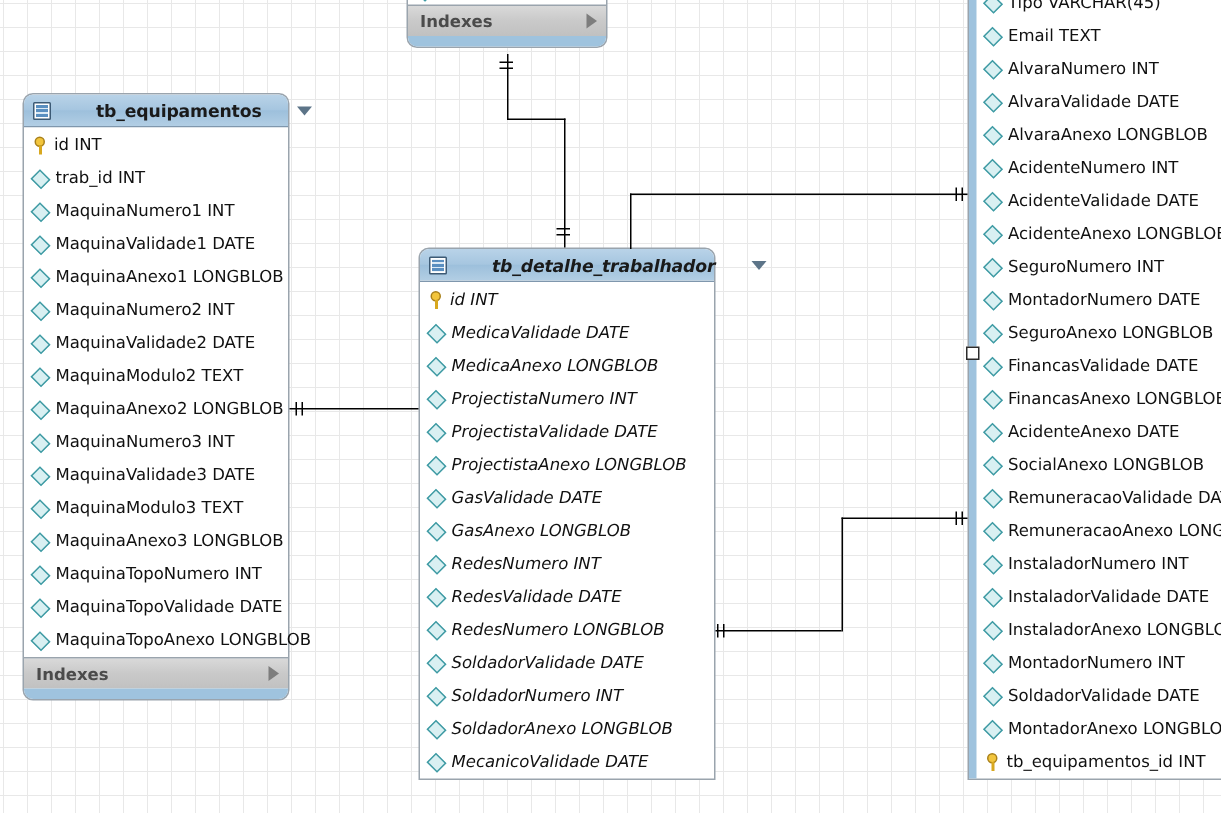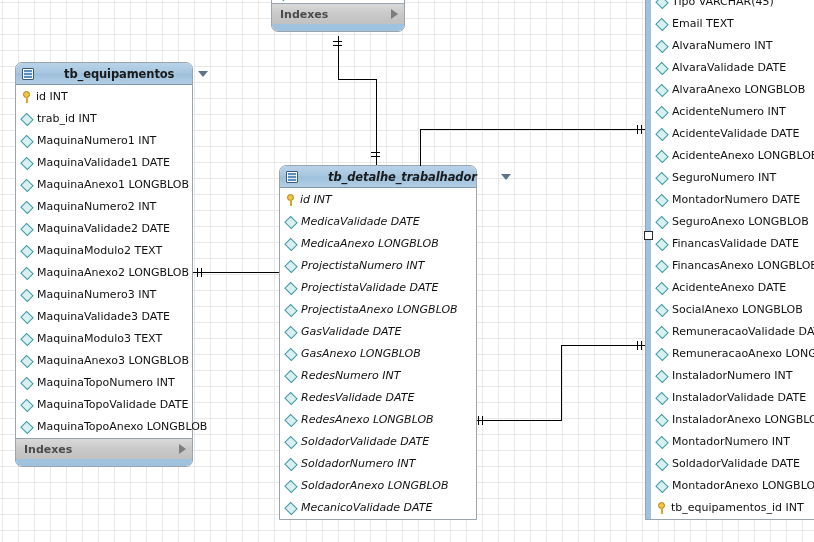--- a/index.html
+++ b/index.html
@@ -243,21 +243,21 @@
     <div class="col">
         <span class="gl-dia"></span>
         <span class="col-txt">RedesNumero INT</span>
       </div>
     <div class="col">
         <span class="gl-dia"></span>
         <span class="col-txt">RedesValidade DATE</span>
       </div>
     <div class="col">
         <span class="gl-dia"></span>
-        <span class="col-txt">RedesAnexo LONGBLOB</span>
+        <span class="col-txt">RedesNumero LONGBLOB</span>
       </div>
     <div class="col">
         <span class="gl-dia"></span>
         <span class="col-txt">SoldadorValidade DATE</span>
       </div>
     <div class="col">
         <span class="gl-dia"></span>
         <span class="col-txt">SoldadorNumero INT</span>
       </div>
     <div class="col">

